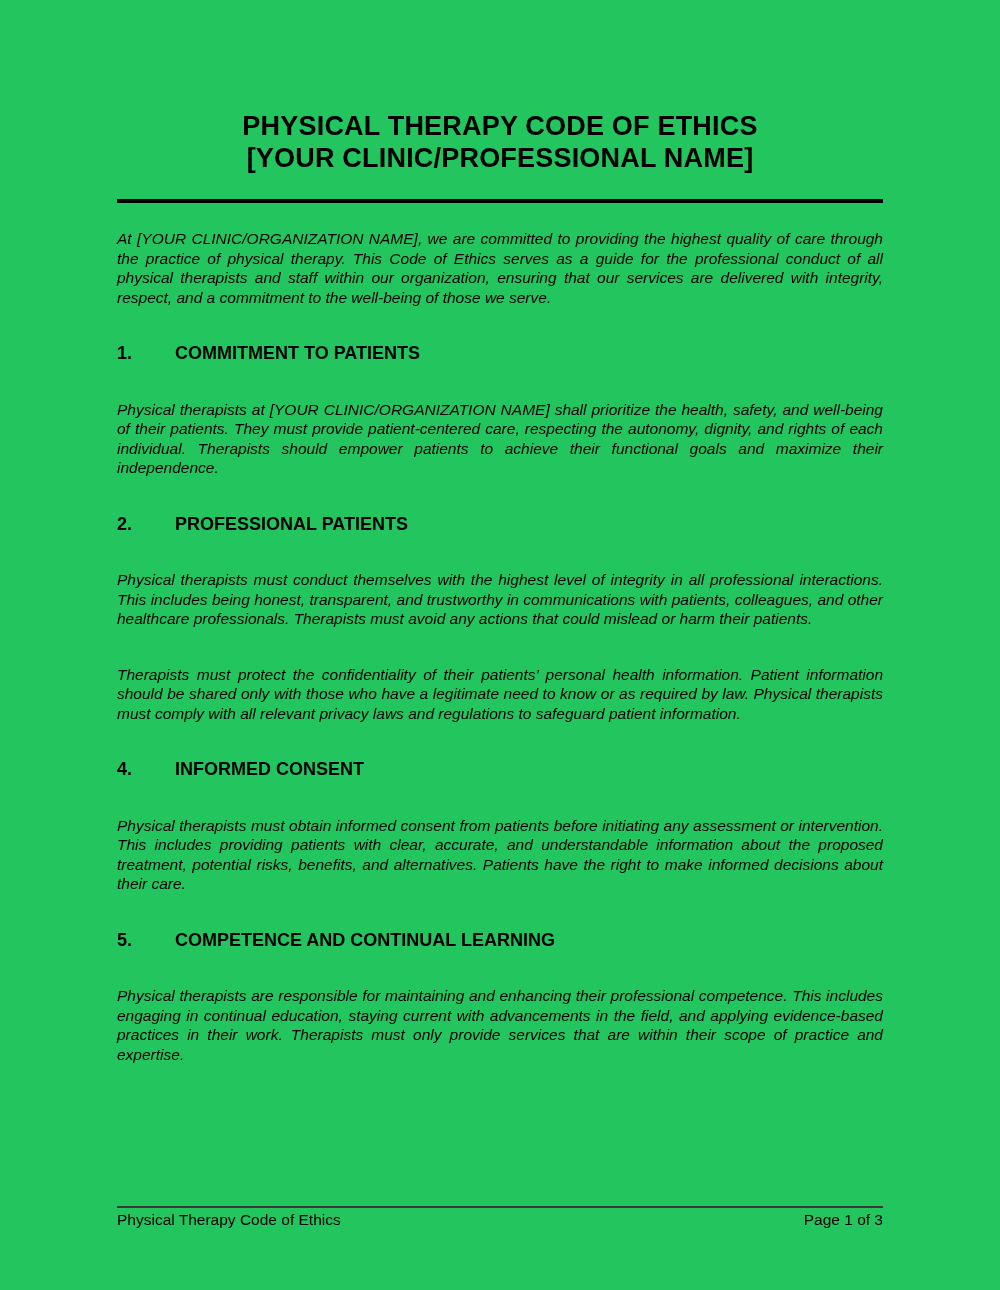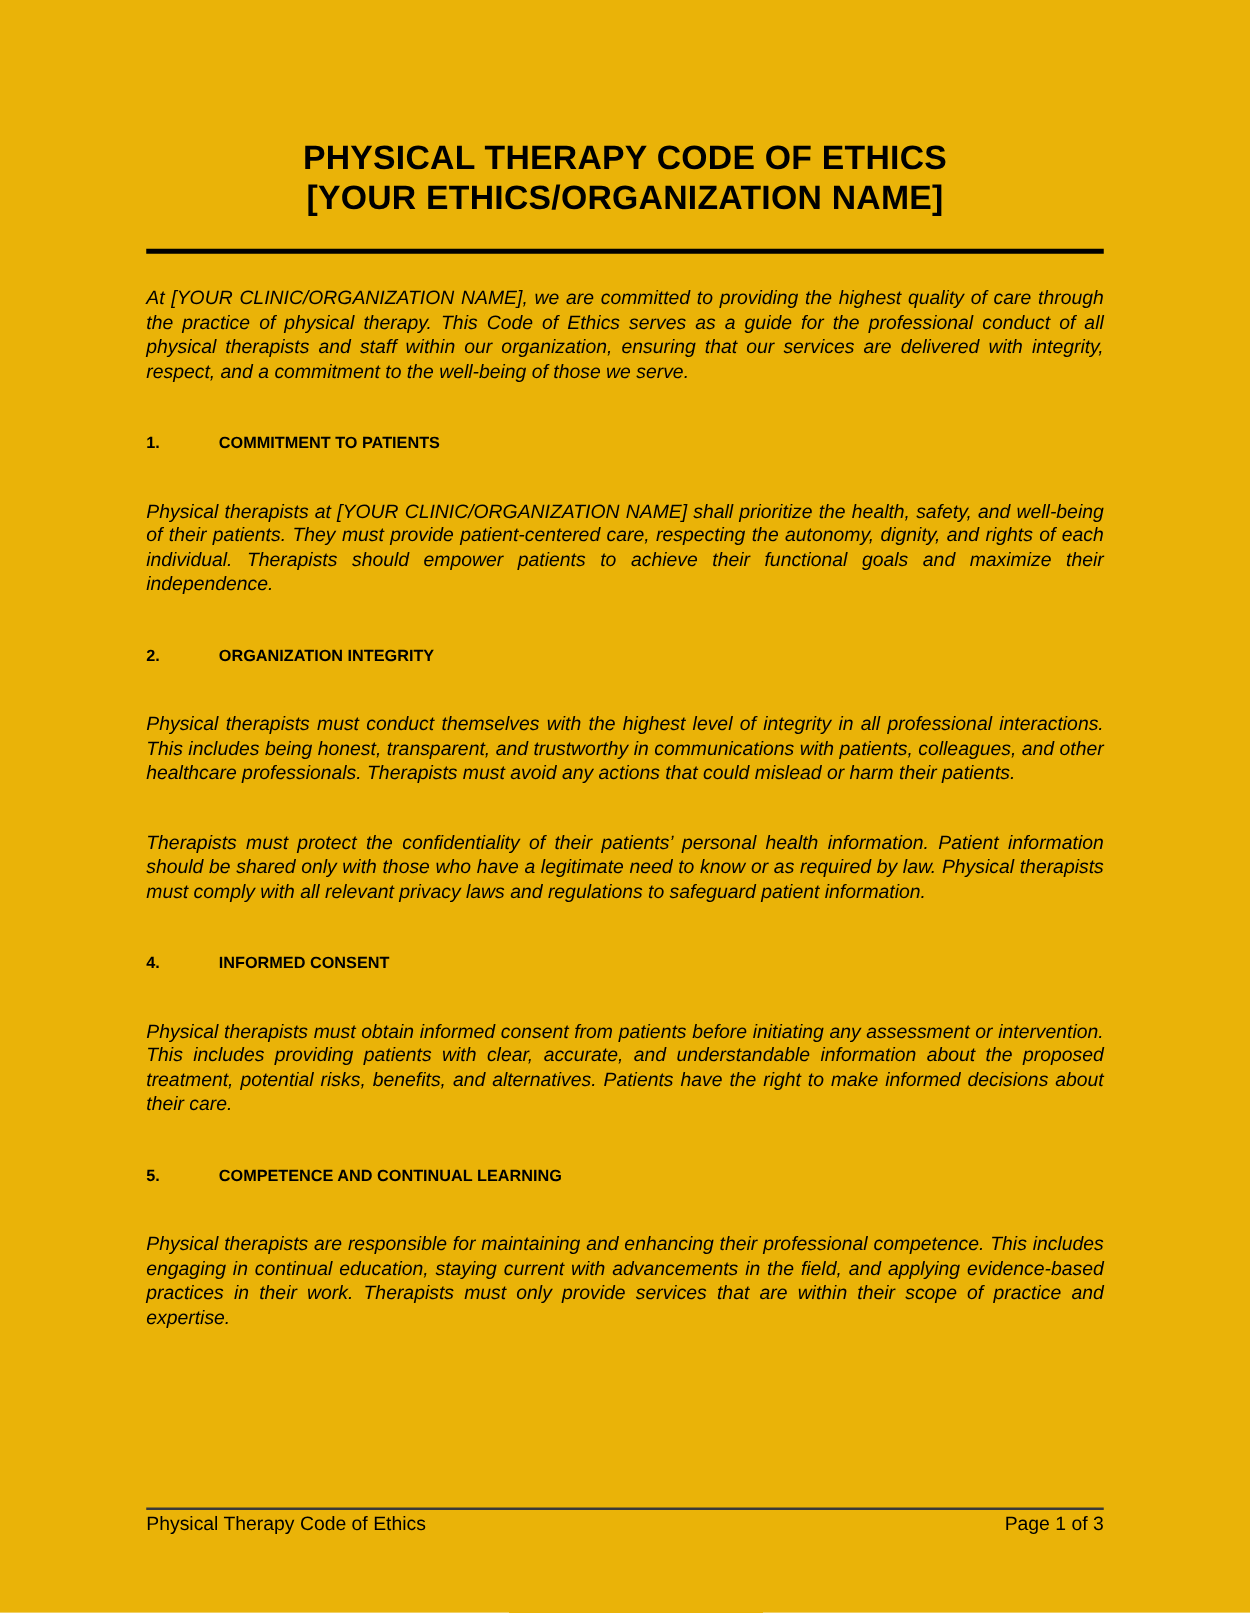--- a/index.html
+++ b/index.html
@@ -11,21 +11,21 @@
     width: 1000px;
     height: 1290px;
     position: relative;
     font-family: "Liberation Sans", sans-serif;
     color: #000000;
     overflow: hidden;
   }
   .page {
     position: absolute;
     inset: 0;
-    background: #eab308;
+    background: #22c55e;
   }
   .doc-title {
     position: absolute;
     top: 110px;
     left: 0;
     right: 0;
     text-align: center;
     font-size: 27px;
     line-height: 32px;
     font-weight: 700;
@@ -49,21 +49,21 @@
     line-height: 19.5px;
   }
   .content p {
     margin: 0;
     text-align: justify;
     font-style: italic;
   }
   .section-heading {
     margin-top: 37px;
     font-weight: 700;
-    font-size: 13px;
+    font-size: 18px;
     line-height: 19.5px;
   }
   .section-heading .num {
     display: inline-block;
     width: 58px;
   }
   .section-body {
     margin-top: 36px !important;
   }
   .intro {
@@ -86,37 +86,37 @@
     justify-content: space-between;
     font-size: 15.5px;
     line-height: 19.5px;
   }
 </style>
 </head>
 <body>
 
 <div class="page">
 
-  <div class="doc-title"><span>PHYSICAL THERAPY CODE OF ETHICS</span><br><span>[YOUR ETHICS/ORGANIZATION NAME]</span></div>
+  <div class="doc-title"><span>PHYSICAL THERAPY CODE OF ETHICS</span><br><span>[YOUR CLINIC/PROFESSIONAL NAME]</span></div>
 
   <div class="rule-thick"></div>
 
   <div class="content">
     <p class="intro">At [YOUR CLINIC/ORGANIZATION NAME], we are committed to providing the highest quality of care through the practice of physical therapy. This Code of Ethics serves as a guide for the professional conduct of all physical therapists and staff within our organization, ensuring that our services are delivered with integrity, respect, and a commitment to the well-being of those we serve.</p>
 
     <div class="section">
       <div class="section-heading">
         <span class="num">1.</span><span>COMMITMENT TO PATIENTS</span>
       </div>
       <p class="section-body">Physical therapists at [YOUR CLINIC/ORGANIZATION NAME] shall prioritize the health, safety, and well-being of their patients. They must provide patient-centered care, respecting the autonomy, dignity, and rights of each individual. Therapists should empower patients to achieve their functional goals and maximize their independence.</p>
     </div>
 
     <div class="section">
       <div class="section-heading">
-        <span class="num">2.</span><span>ORGANIZATION INTEGRITY</span>
+        <span class="num">2.</span><span>PROFESSIONAL PATIENTS</span>
       </div>
       <p class="section-body">Physical therapists must conduct themselves with the highest level of integrity in all professional interactions. This includes being honest, transparent, and trustworthy in communications with patients, colleagues, and other healthcare professionals. Therapists must avoid any actions that could mislead or harm their patients.</p>
     </div>
 
     <div class="section">
       <p class="section-body">Therapists must protect the confidentiality of their patients’ personal health information. Patient information should be shared only with those who have a legitimate need to know or as required by law. Physical therapists must comply with all relevant privacy laws and regulations to safeguard patient information.</p>
     </div>
 
     <div class="section">
       <div class="section-heading">

